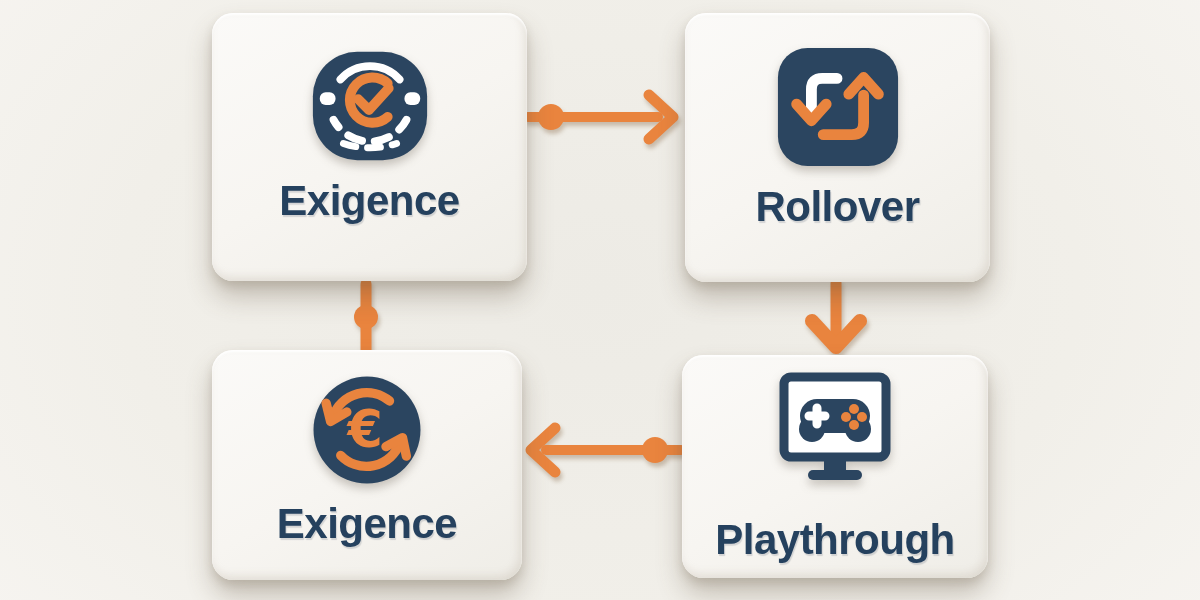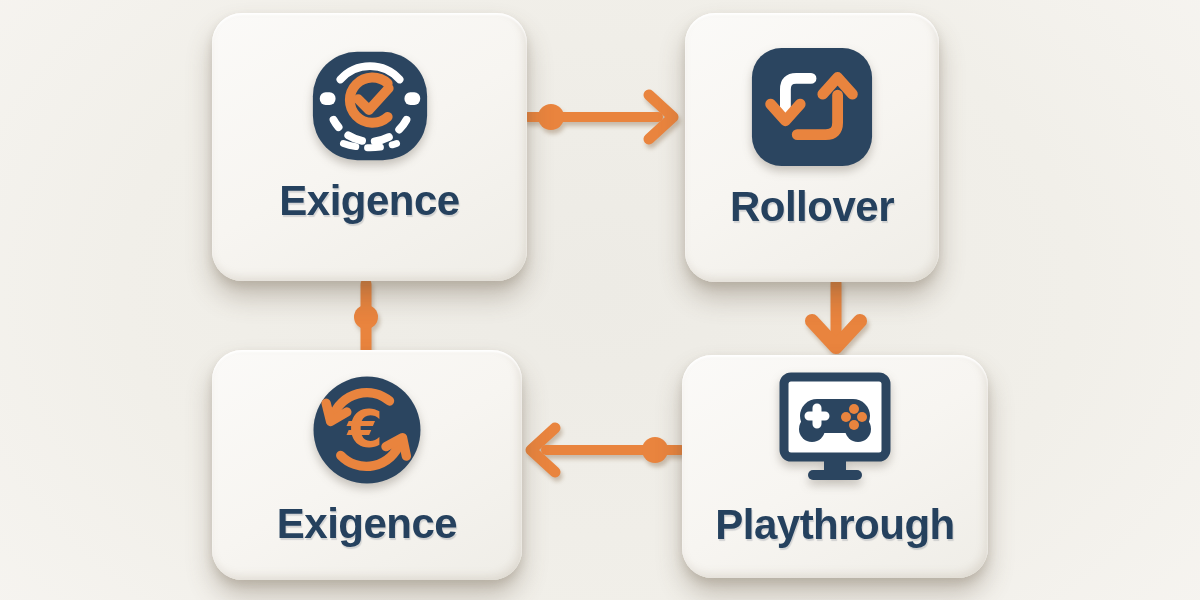--- a/index.html
+++ b/index.html
@@ -12,40 +12,40 @@
   *{margin:0;padding:0;box-sizing:border-box;}
   html,body{width:1200px;height:600px;overflow:hidden;}
   body{font-family:"Liberation Sans",sans-serif;}
   .stage{
     position:relative;width:1200px;height:600px;overflow:hidden;
     background:radial-gradient(95% 130% at 50% 48%, #edebe5 0%, #f1efe9 42%, #f6f4f0 68%, #fcfbf9 92%, #fdfdfc 100%);
   }
   .edges{position:absolute;left:0;top:0;width:1200px;height:600px;
     filter:drop-shadow(2px 4px 2px rgba(110,70,30,.30));}
   .card{
-    position:absolute;border-radius:30px;
+    position:absolute;border-radius:21px;
     background:linear-gradient(150deg,#fbfaf8 0%,#f7f5f1 50%,#efede7 100%);
     box-shadow:0 16px 26px rgba(95,80,58,.30),0 5px 10px rgba(95,80,58,.16),
       inset 0 2px 2px rgba(255,255,255,.95), inset -3px -4px 8px rgba(165,152,130,.22);
     display:flex;flex-direction:column;align-items:center;
   }
   .label{
     font-weight:700;font-size:42px;line-height:1.05;letter-spacing:-.5px;
     color:var(--text);text-align:center;
     text-shadow:1px 2px 1px rgba(30,45,70,.16);
   }
   .icon{filter:drop-shadow(0 5px 5px rgba(70,58,42,.28));}
   
   .fn{fill:var(--navy);} .fw{fill:#fff;} .fo{fill:var(--orange);}
   .st{fill:none;stroke-linecap:round;stroke-linejoin:round;}
   .so{stroke:var(--orange);} .sw{stroke:#fff;} .sn{stroke:var(--navy);}
   
   #card-exigence   {left:212px;top:13px; width:315px;height:268px;padding-top:30px;gap:8px;}
-  #card-rollover   {left:685px;top:13px; width:254px;height:269px;padding-top:30px;gap:14px;}
-  #card-playthrough{left:682px;top:355px;width:306px;height:223px;padding-top:12px;gap:6px;}
+  #card-rollover   {left:685px;top:13px; width:305px;height:269px;padding-top:30px;gap:14px;}
+  #card-playthrough{left:682px;top:355px;width:306px;height:223px;padding-top:12px;gap:21px;}
   #card-turnover   {left:212px;top:350px;width:310px;height:230px;padding-top:20px;gap:10px;}
 </style>
 </head>
 <body>
 
 <div class="stage">
 
   <svg class="edges" viewBox="0 0 1200 600" aria-hidden="true">
     <g>
       <path class="st so" stroke-width="10" d="M 528,117 H 658"></path>

